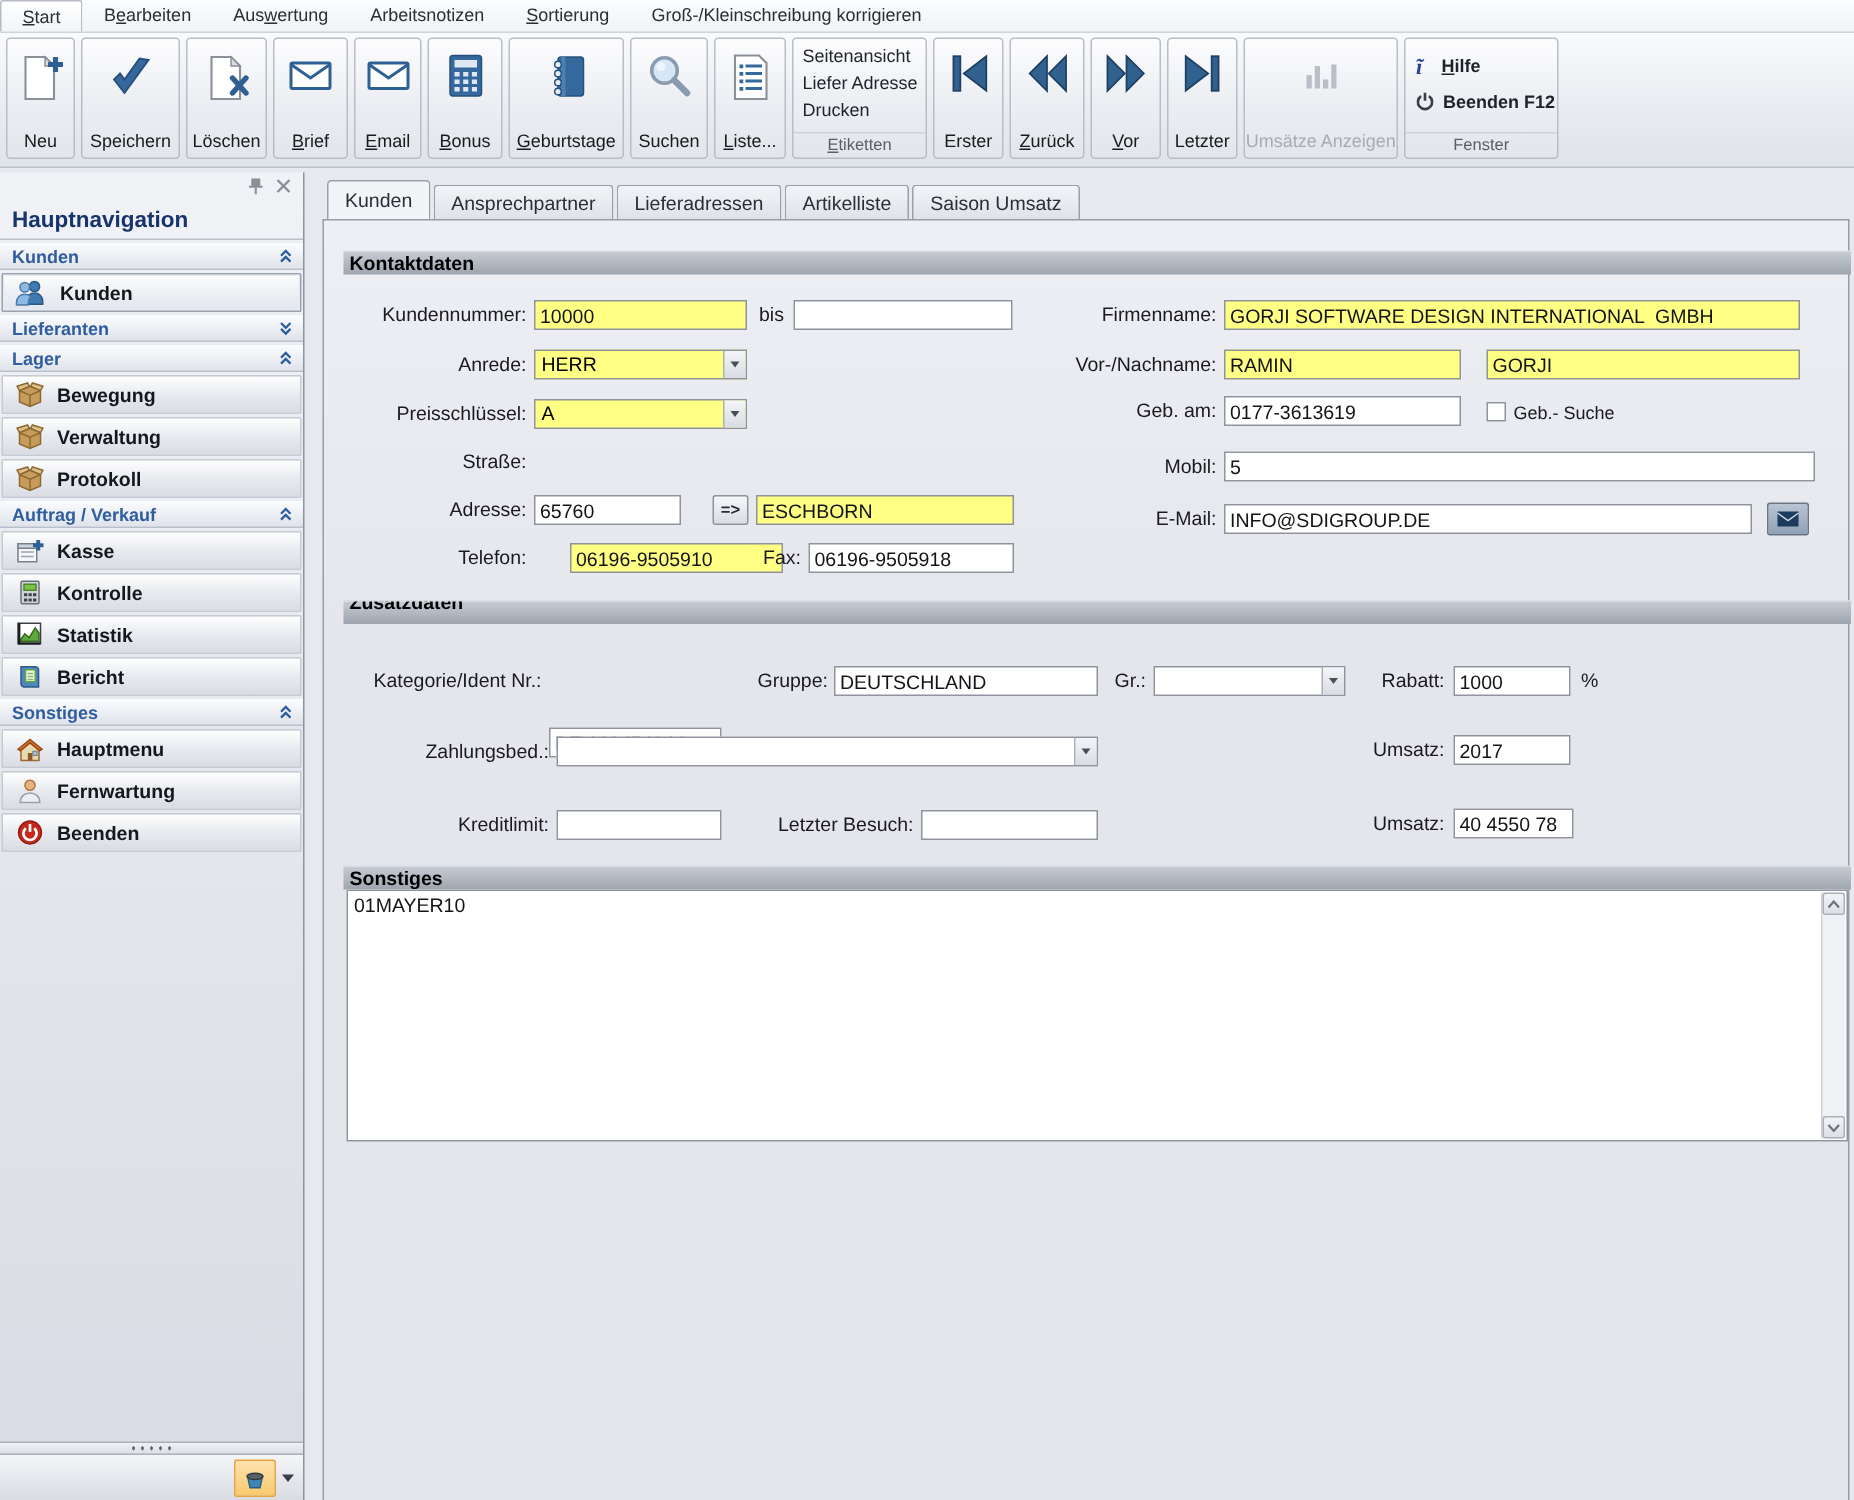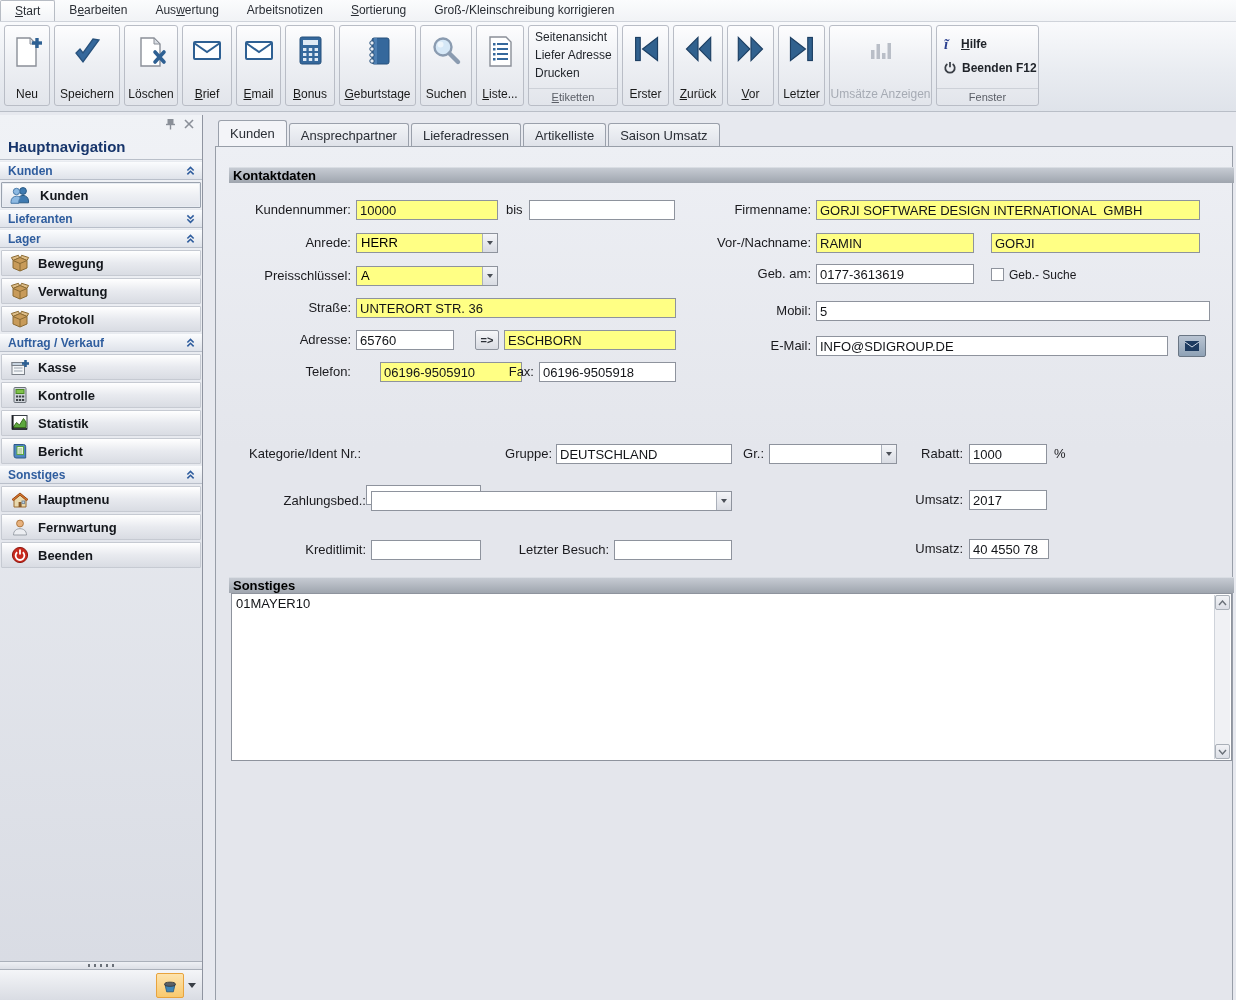--- a/index.html
+++ b/index.html
@@ -605,21 +605,20 @@
   <div class="combo yellow" style="left:140px;top:119px;width:142px"><span>A</span><span class="arr">
         <span class="tri-down"></span>
       </span></div>
 
   <div class="flabel" style="left:420px;top:117px;width:175px">Geb. am:</div>
   <input class="finp" style="left: 600px; top: 117px; width: 158px;" value="0177-3613619">
   <div class="chk" style="left:775px;top:121px"></div>
   <div class="flabel" style="left:793px;top:118px;width:90px;text-align:left;font-size:12px">Geb.- Suche</div>
 
   <div class="flabel" style="left:13px;top:151px;width:122px">Straße:</div>
-  <input class="finp yellow" style="left: 140px; top: 151px; width: 320px;" value="UNTERORT STR. 36">
 
   <div class="flabel" style="left:420px;top:154px;width:175px">Mobil:</div>
   <input class="finp" style="left: 600px; top: 154px; width: 394px;" value="5">
 
   <div class="flabel" style="left:13px;top:183px;width:122px">Adresse:</div>
   <input class="finp" style="left: 140px; top: 183px; width: 98px;" value="65760">
   <div class="sqbtn" style="left:259px;top:183px;width:24px;height:20px">=&gt;</div>
   <input class="finp yellow" style="left: 288px; top: 183px; width: 172px;" value="ESCHBORN">
 
   <div class="flabel" style="left:420px;top:189px;width:175px">E-Mail:</div>
@@ -631,20 +630,21 @@
           <path d="M1 2l7 5 7-5" stroke="#cfd8e4" fill="none"></path>
         </svg>
     </span>
   </div>
 
   <div class="flabel" style="left:13px;top:215px;width:122px">Telefon:</div>
   <input class="finp yellow" style="left: 140px; top: 215px; width: 142px; margin-left: 24px;" value="06196-9505910">
   <div class="flabel" style="left:288px;top:215px;width:30px">Fax:</div>
   <input class="finp" style="left: 323px; top: 215px; width: 137px;" value="06196-9505918">
 
+  <div class="secbar clip" style="top:253px"><span>Zusatzdaten</span></div>
 
   <div class="flabel" style="left:13px;top:297px;width:132px">Kategorie/Ident Nr.:</div>
   <input class="finp" style="left: 150px; top: 297px; width: 115px; margin-top: 41px;" value="DE 123454644">
   <div class="flabel" style="left:256px;top:297px;width:80px">Gruppe:</div>
   <input class="finp" style="left: 340px; top: 297px; width: 176px;" value="DEUTSCHLAND">
   <div class="flabel" style="left:498px;top:297px;width:50px">Gr.:</div>
   <div class="combo" style="left:553px;top:297px;width:128px"><span></span><span class="arr">
         <span class="tri-down"></span>
       </span></div>
   <div class="flabel" style="left:693px;top:297px;width:54px">Rabatt:</div>

